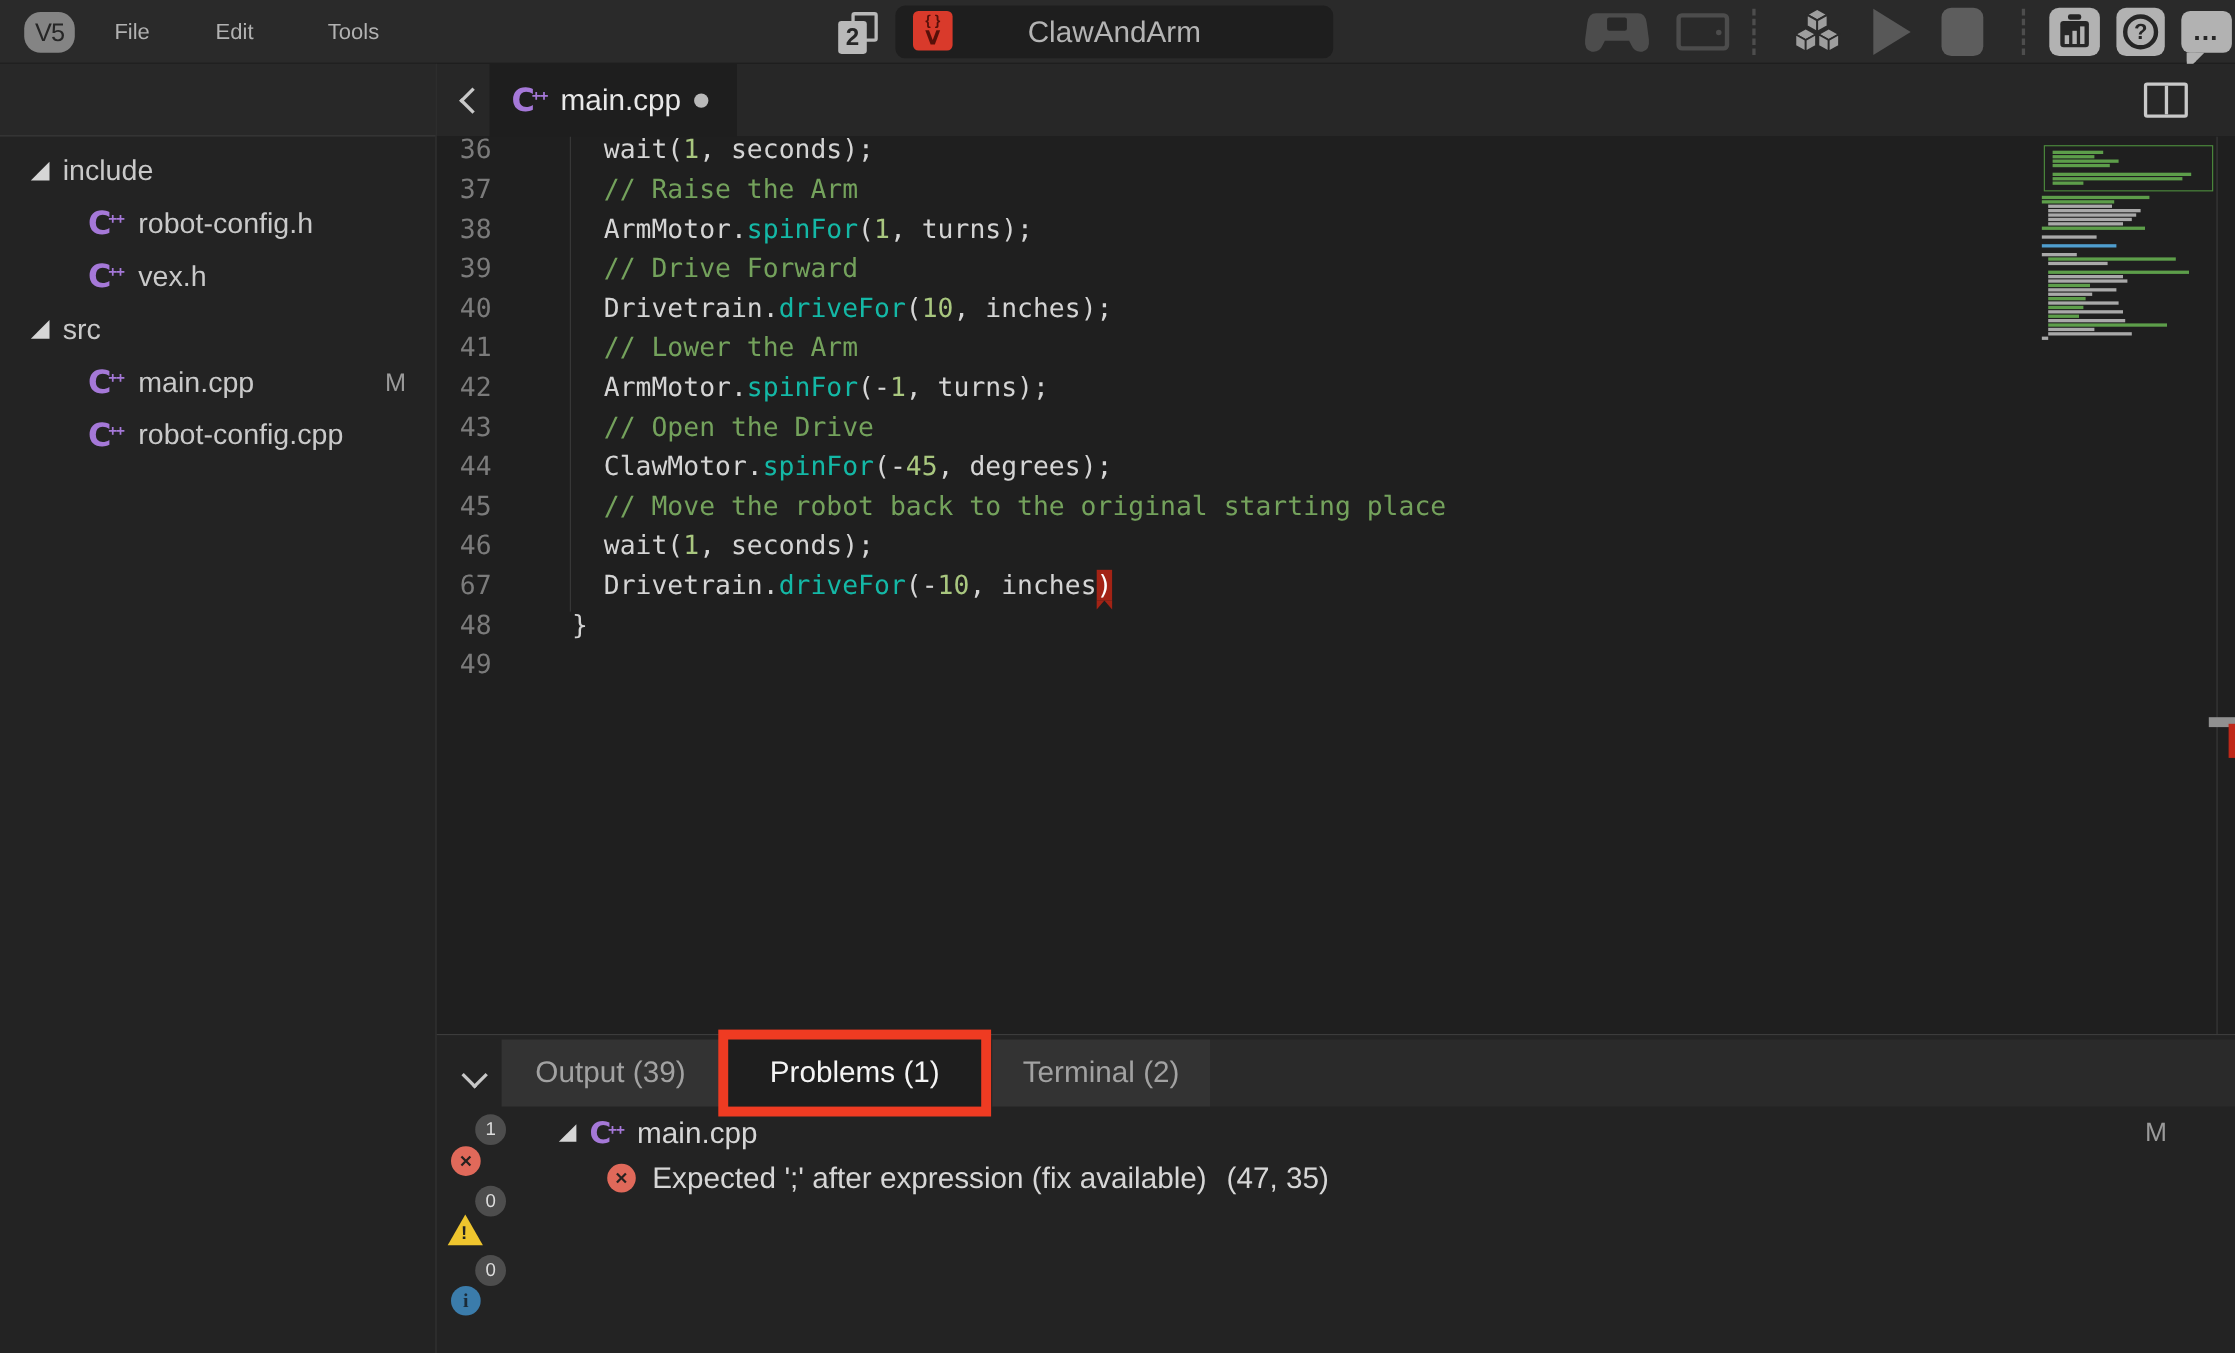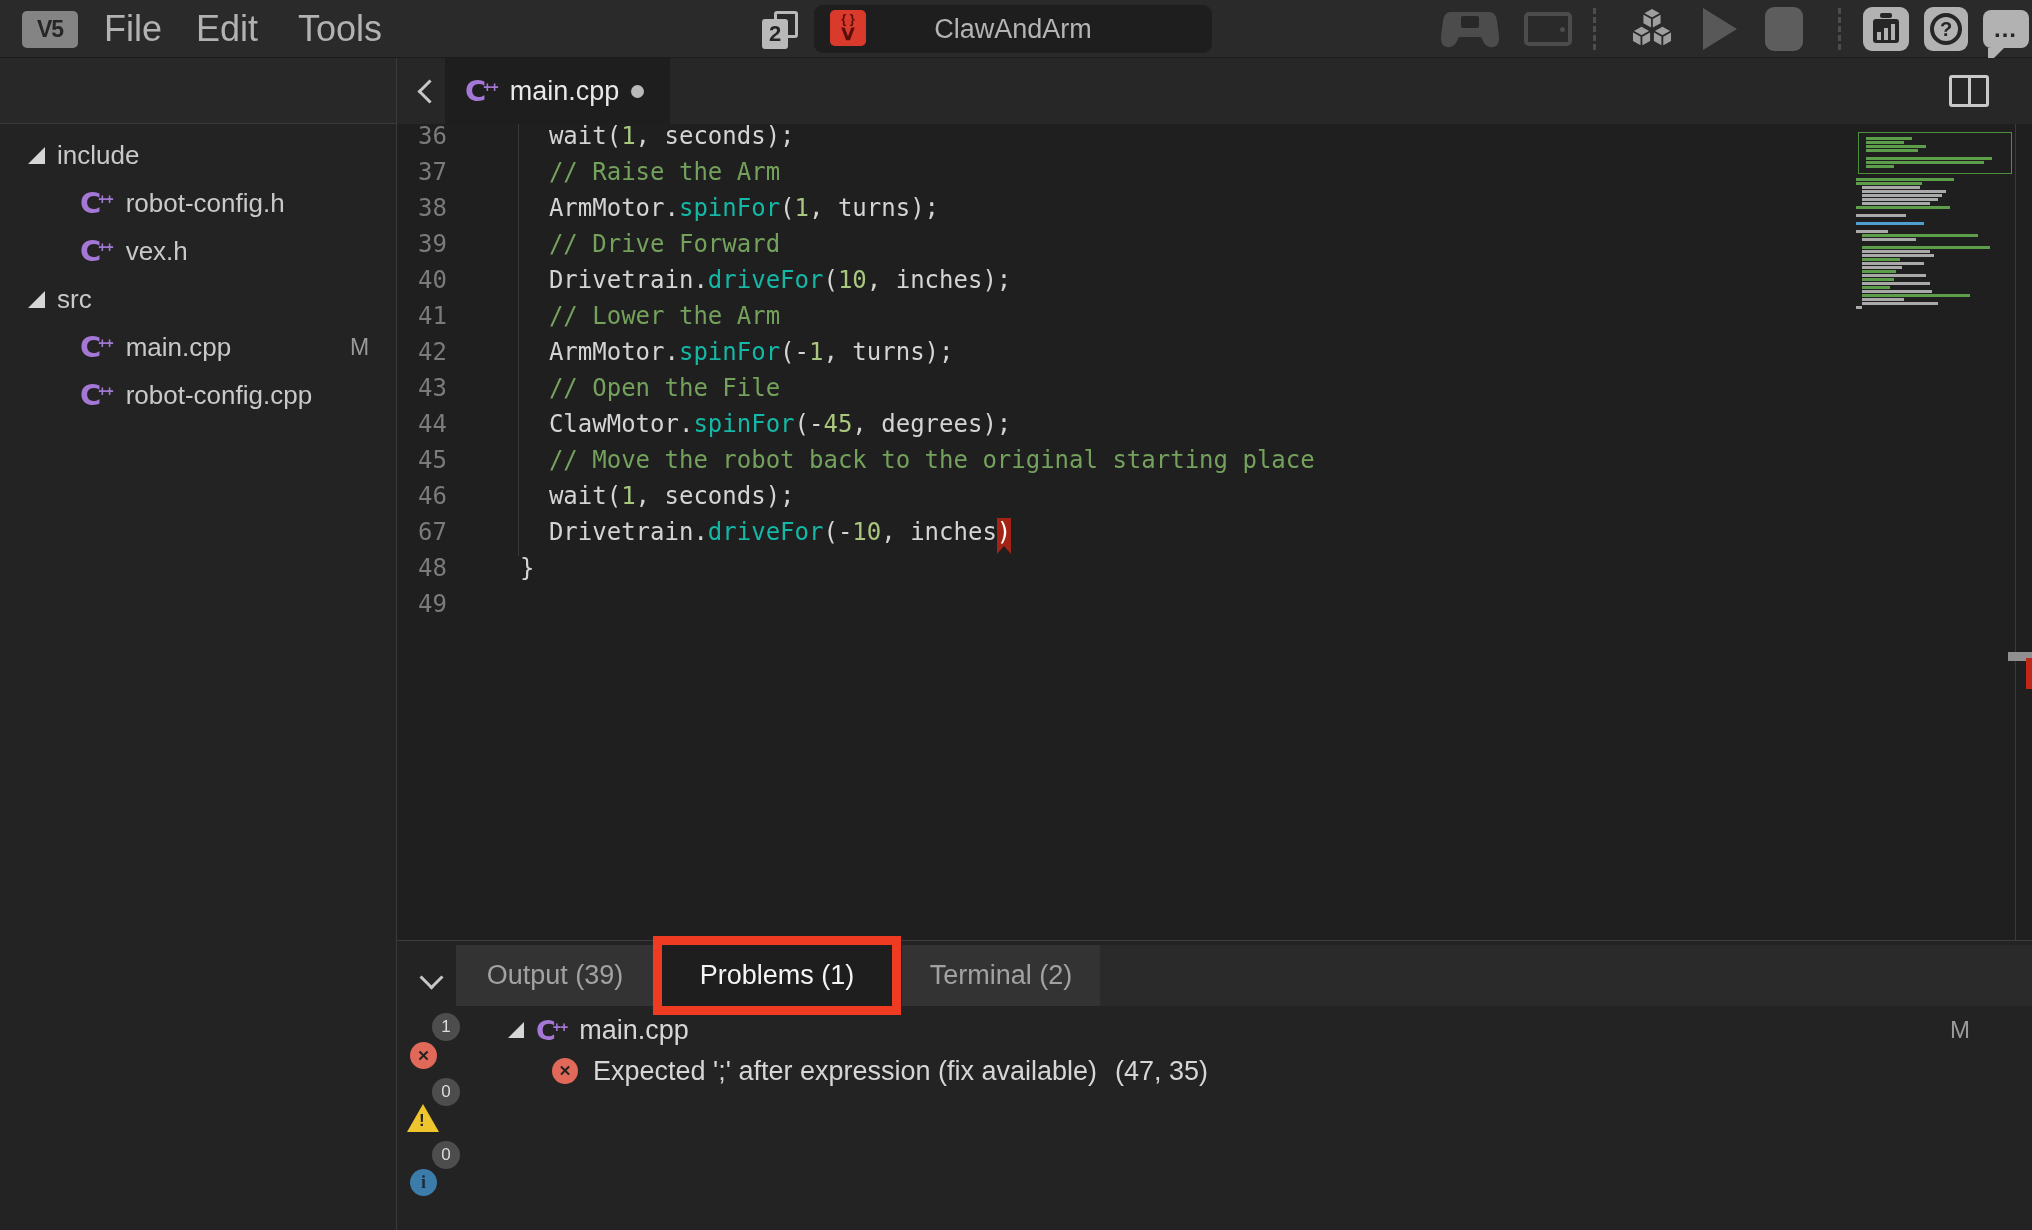--- a/index.html
+++ b/index.html
@@ -1,23 +1,23 @@
 <!DOCTYPE html>
 <html><head>
 <meta charset="utf-8">
 <style>
   *{box-sizing:border-box;margin:0;padding:0}
   html,body{width:2032px;height:1230px;background:#1f1f1f;font-family:"Liberation Sans",sans-serif;overflow:hidden}
   #app{position:relative;width:2032px;height:1230px;background:#1f1f1f;color:#ccc}
 
   
   .topbar{position:absolute;left:0;top:0;width:2032px;height:58px;background:#2a2a2a;border-bottom:1px solid #1c1c1c}
-  .v5logo{position:absolute;left:22px;top:11px;width:56px;height:37px;background:#848484;border-radius:5px;
-          display:flex;align-items:center;justify-content:center;color:#262626;font-weight:bold;font-size:23px;letter-spacing:-1px}
-  .menu-item{position:absolute;top:0;height:58px;display:flex;align-items:center;color:#b2b2b2;font-size:36px;cursor:default}
+  .v5logo{position:absolute;left:22px;top:11px;width:46px;height:37px;background:#848484;border-radius:15px;
+          display:flex;align-items:center;justify-content:center;color:#262626;font-weight:normal;font-size:23px;letter-spacing:-1px}
+  .menu-item{position:absolute;top:0;height:58px;display:flex;align-items:center;color:#b2b2b2;font-size:20px;cursor:default}
   .slot-icon{position:absolute;left:762px;top:11px;width:40px;height:38px}
   .slot-back{position:absolute;left:12px;top:0;width:24px;height:27px;border:3px solid #b9b9b9;border-radius:3px}
   .slot-front{position:absolute;left:0;top:8px;width:26px;height:30px;background:#b9b9b9;border-radius:3px;
               display:flex;align-items:center;justify-content:center;color:#262626;font-weight:bold;font-size:22px}
   .project-pill{position:absolute;left:814px;top:5px;width:398px;height:48px;background:#1e1e1e;border-radius:9px}
   .vexcode-ico{position:absolute;left:16px;top:5px;width:36px;height:36px;background:#d93a2b;border-radius:5px;overflow:hidden;
                display:flex;flex-direction:column;align-items:center}
   .vexcode-ico .b1{color:#571009;font-weight:bold;font-size:13px;line-height:13px;margin-top:2px}
   .vexcode-ico .b2{color:#571009;font-weight:bold;font-size:26px;line-height:20px;margin-top:-2px;transform:scaleY(.8)}
   .project-name{position:absolute;left:0;top:0;width:100%;height:48px;display:flex;align-items:center;justify-content:center;
@@ -260,21 +260,21 @@
         <div class="code-row" style="top: 174px;">
           <span class="lnum">41</span>
           <span class="ctext"><span class="tok-c">  // Lower the Arm</span></span>
         </div>
         <div class="code-row" style="top: 210px;">
           <span class="lnum">42</span>
           <span class="ctext"><span class="tok-p">  ArmMotor.</span><span class="tok-f">spinFor</span><span class="tok-p">(-</span><span class="tok-n">1</span><span class="tok-p">, turns);</span></span>
         </div>
         <div class="code-row" style="top: 246px;">
           <span class="lnum">43</span>
-          <span class="ctext"><span class="tok-c">  // Open the File</span></span>
+          <span class="ctext"><span class="tok-c">  // Open the Drive</span></span>
         </div>
         <div class="code-row" style="top: 282px;">
           <span class="lnum">44</span>
           <span class="ctext"><span class="tok-p">  ClawMotor.</span><span class="tok-f">spinFor</span><span class="tok-p">(-</span><span class="tok-n">45</span><span class="tok-p">, degrees);</span></span>
         </div>
         <div class="code-row" style="top: 318px;">
           <span class="lnum">45</span>
           <span class="ctext"><span class="tok-c">  // Move the robot back to the original starting place</span></span>
         </div>
         <div class="code-row" style="top: 354px;">

